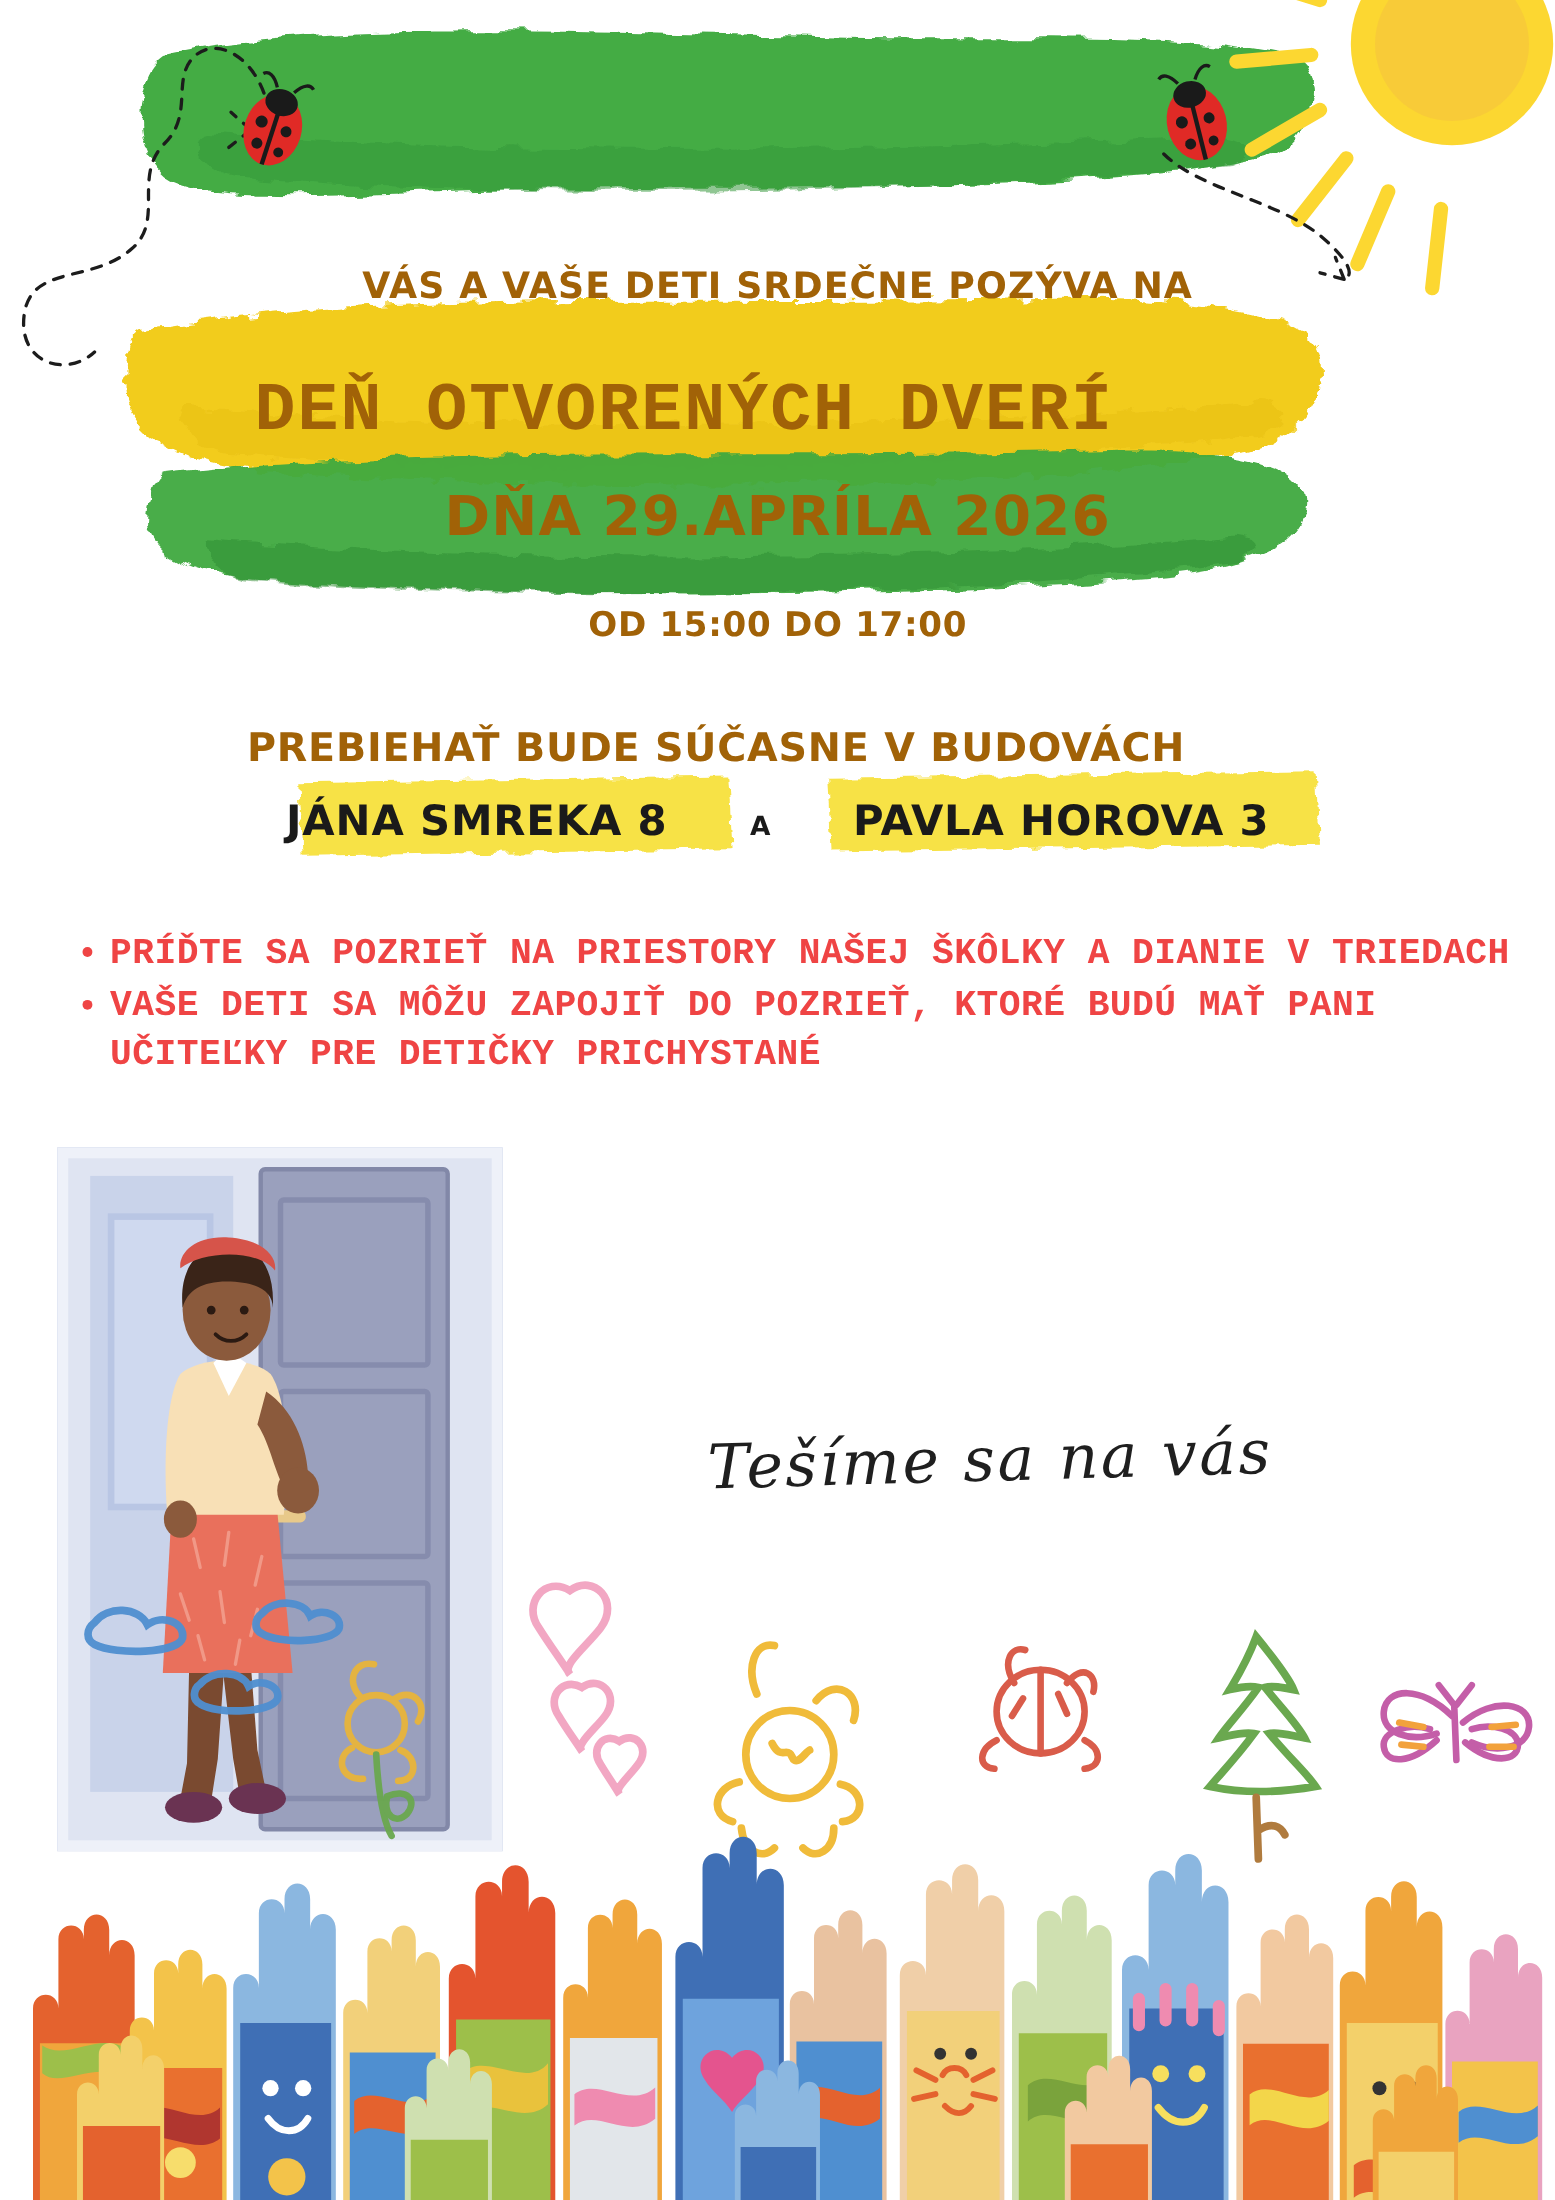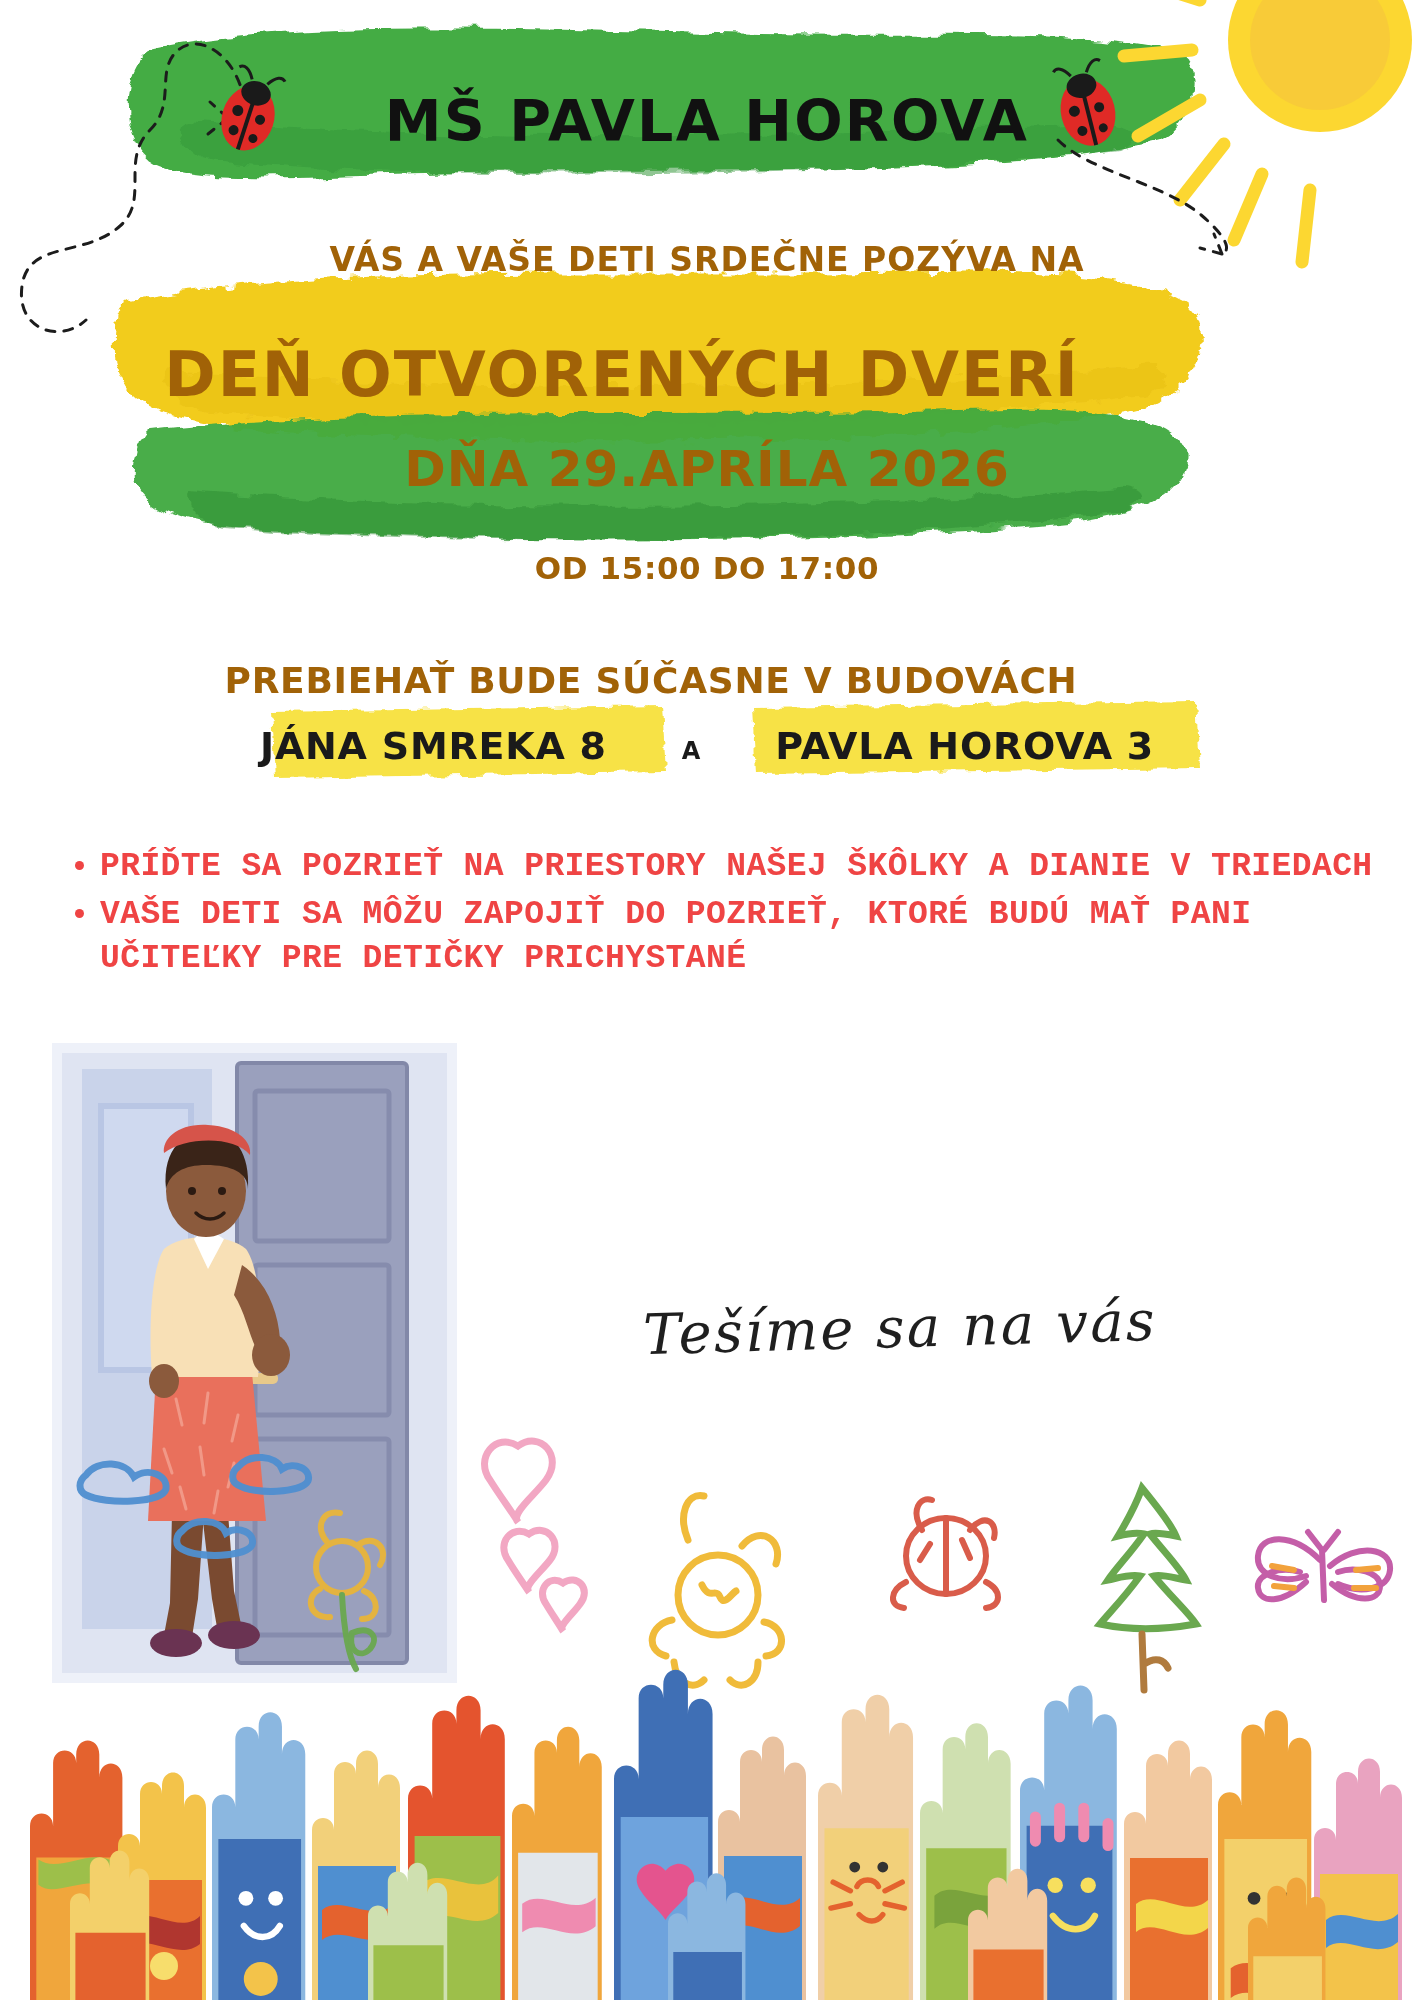--- a/index.html
+++ b/index.html
@@ -45,20 +45,21 @@
   }
   #invite-line {
     top: 240px; left: 0; width: 1414px;
     font-size: 33px;
     letter-spacing: 0.03em;
   }
   #event-title {
     top: 338px; left: 0; width: 1244px;
     font-size: 62px;
     letter-spacing: 0.03em;
+    font-family: Liberation Mono, monospace;
   }
   #event-date {
     top: 440px; left: 0; width: 1414px;
     font-size: 50px;
     letter-spacing: 0.02em;
   }
   #event-time {
     top: 550px; left: 0; width: 1414px;
     font-size: 31px;
     letter-spacing: 0.02em;
@@ -234,21 +235,20 @@
       <ellipse cx="0" cy="-27" rx="15" ry="12" fill="#1a1a1a"></ellipse>
       <circle cx="-13" cy="-4" r="5.5" fill="#1a1a1a"></circle>
       <circle cx="12" cy="-2" r="5" fill="#1a1a1a"></circle>
       <circle cx="-10" cy="17" r="5" fill="#1a1a1a"></circle>
       <circle cx="11" cy="19" r="4.5" fill="#1a1a1a"></circle>
       <path d="M-8,-39 C-14,-49 -20,-51 -24,-47" stroke="#1a1a1a" stroke-width="3" fill="none"></path>
       <path d="M8,-39 C14,-49 20,-51 24,-47" stroke="#1a1a1a" stroke-width="3" fill="none"></path>
     </g>
   </svg>
 
-  <div class="txt" id="school-name">MŠ PAVLA HOROVA</div>
   <div class="txt" id="invite-line">VÁS A VAŠE DETI SRDEČNE POZÝVA NA</div>
   <div class="txt" id="event-title">DEŇ  OTVORENÝCH DVERÍ</div>
   <div class="txt" id="event-date">DŇA 29.APRÍLA 2026</div>
   <div class="txt" id="event-time">OD 15:00 DO 17:00</div>
   <div class="txt" id="venue-intro">PREBIEHAŤ BUDE SÚČASNE V BUDOVÁCH</div>
 
   <div id="venue-row">
     <div class="venue">JÁNA SMREKA 8</div>
     <div class="conj">A</div>
     <div class="venue">PAVLA HOROVA 3</div>

